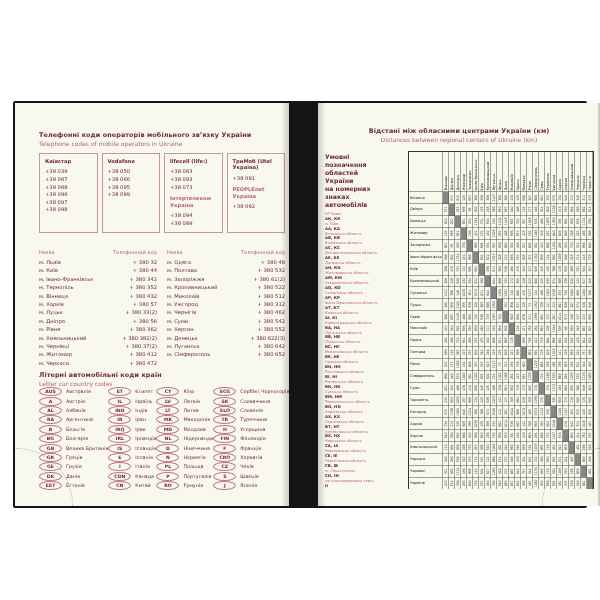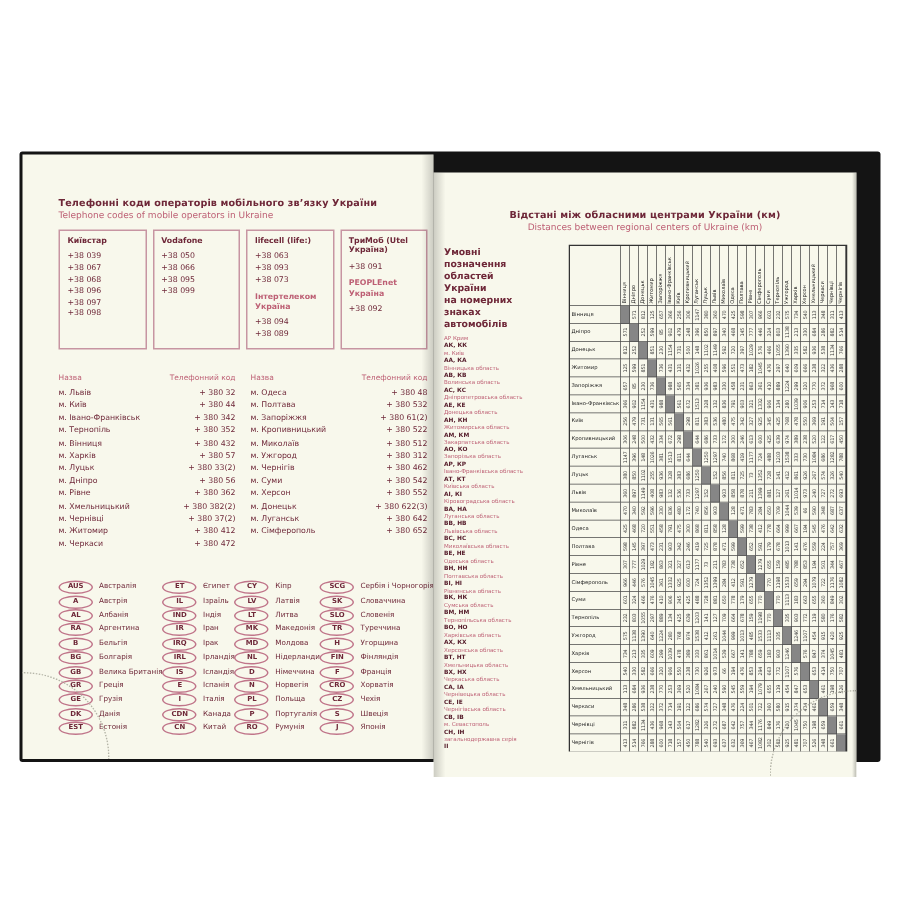--- a/index.html
+++ b/index.html
@@ -8,21 +8,21 @@
     font-family:"DejaVu Sans", sans-serif;overflow:hidden;
   }
   .book{
     position:absolute;left:13px;top:101px;width:574px;height:407px;
     background:#141414;border-radius:2px;
   }
   .page{
     position:absolute;top:2px;height:403px;background:#f8f8ec;overflow:hidden;
   }
   .page-left{left:2px;width:274px;}
-  .page-right{left:276px;width:282px;margin-top:12px;}
+  .page-right{left:305px;width:282px;}
   .page-left::after{content:"";position:absolute;right:0;top:0;bottom:0;width:8px;
     background:linear-gradient(to right,rgba(0,0,0,0),rgba(0,0,0,0.18));}
   .page-right::before{content:"";position:absolute;left:0;top:0;bottom:0;width:8px;
     background:linear-gradient(to left,rgba(0,0,0,0),rgba(0,0,0,0.18));}
   .page-right::after{content:"";position:absolute;right:0;top:0;bottom:0;width:3px;
     background:linear-gradient(to right,rgba(0,0,0,0),rgba(0,0,0,0.25));}
 
   .sec-title{position:absolute;left:24px;}
   .t-uk{font-size:6.4px;color:#6e2738;font-weight:bold;letter-spacing:0.1px;}
   .t-en{font-size:6px;color:#bd5f74;margin-top:1px;}
@@ -240,20 +240,24 @@
             <span class="reg-name">м. Луганськ</span>
             <span class="reg-code">+ 380 642</span>
           </div>
           <div class="reg-row">
             <span class="reg-name">м. Сімферополь</span>
             <span class="reg-code">+ 380 652</span>
           </div>
         </div>
       </div>
 
+    <div class="sec-title" style="top:268px;">
+      <div class="t-uk">Літерні автомобільні коди країн</div>
+      <div class="t-en">Letter car country codes</div>
+    </div>
 
     <div class="car-cols" id="car-cols">
         <div class="car-col">
           <div class="car-item">
             <span class="oval">AUS</span>
             <span class="country">Австралія</span>
           </div>
           <div class="car-item">
             <span class="oval">A</span>
             <span class="country">Австрія</span>

